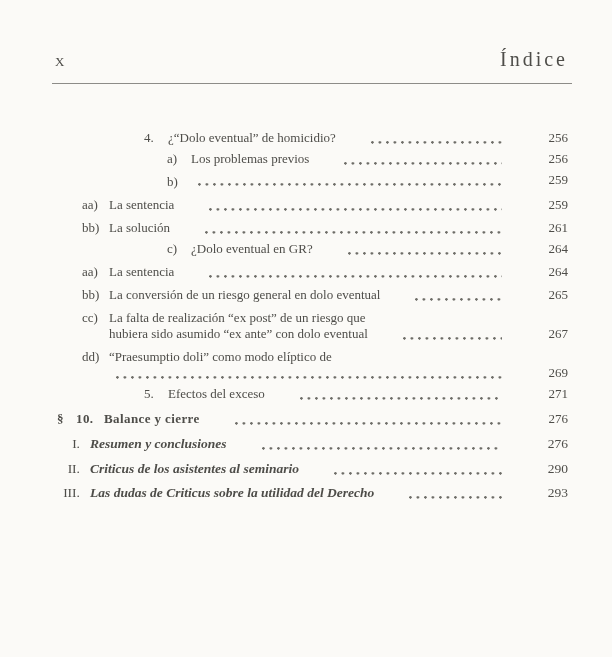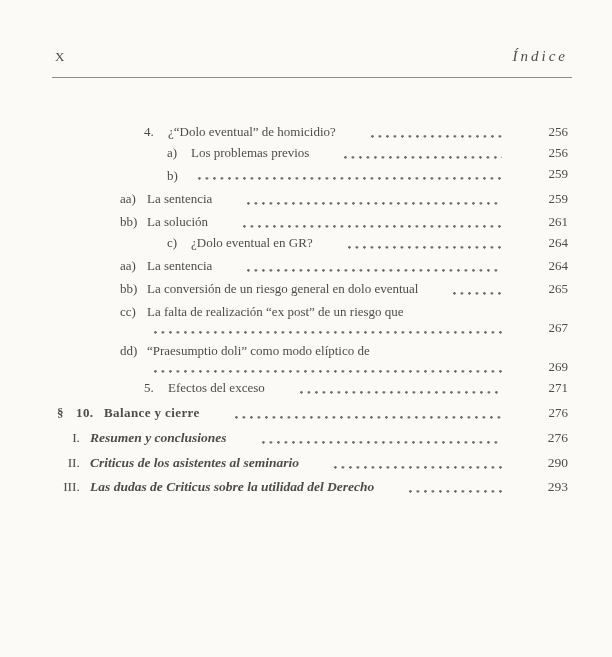--- a/index.html
+++ b/index.html
@@ -16,22 +16,21 @@
     box-sizing: border-box;
   }
   .page-header {
     display: flex;
     justify-content: space-between;
     align-items: baseline;
     padding: 48px 44px 0 55px;
   }
   .folio { font-size: 13px; letter-spacing: 1px; }
   .running-title {
-    font-style: italic;
-    font-size: 15px;
+    font-size: 20px;
     letter-spacing: 3px;
   }
   .rule {
     height: 1px;
     background: var(--rule, #8d8c88);
     margin: 12px 40px 0 52px;
   }
   .toc {
     margin-top: 46px;
     padding-right: 44px;
@@ -51,21 +50,21 @@
     background-image: radial-gradient(circle at 1.4px 2.4px, var(--dots, #6e6d68) 1.05px, transparent 1.5px);
     background-size: 7.5px 4px;
     background-repeat: repeat-x;
   }
   .pagenum { flex: none; width: 30px; text-align: right; }
 
   .row.num    { padding-left: 144px; }
   .row.num .label   { width: 24px; }
   .row.alpha  { padding-left: 167px; }
   .row.alpha .label { width: 24px; }
-  .row.dalpha { padding-left: 120px; margin-top: 7px; }
+  .row.dalpha { padding-left: 82px; margin-top: 7px; }
   .row.dalpha .label{ width: 27px; }
 
   .row.section {
     padding-left: 57px;
     margin-top: 9px;
     margin-bottom: 9px;
     font-weight: bold;
     letter-spacing: 0.4px;
   }
   .row.section .prefix { width: 19px; }
@@ -163,20 +162,21 @@
             <span class="leader"></span>
             <span class="pagenum">265</span>
           </div>
         </div>
       </div>
       <div class="row dalpha">
         <span class="label">cc)</span>
         <div class="content">
           <div class="l1">La falta de realización “ex post” de un riesgo que</div>
           <div class="lf">
+            <span class="text">hubiera sido asumido “ex ante” con dolo eventual</span>
             <span class="leader"></span>
             <span class="pagenum">267</span>
           </div>
         </div>
       </div>
       <div class="row dalpha">
         <span class="label">dd)</span>
         <div class="content">
           <div class="l1">“Praesumptio doli” como modo elíptico de</div>
           <div class="lf">

